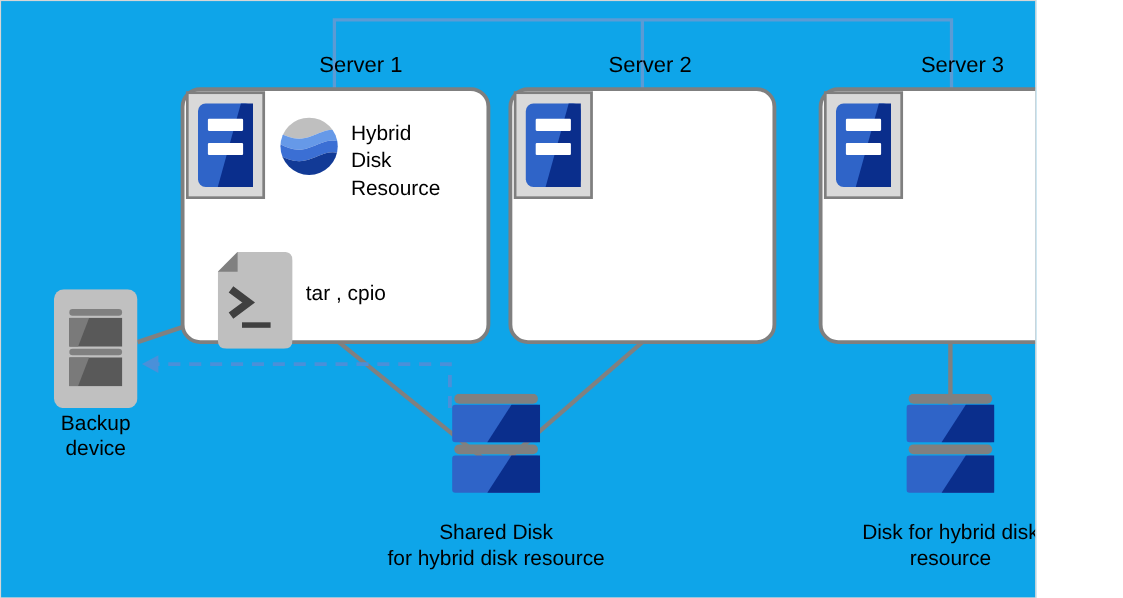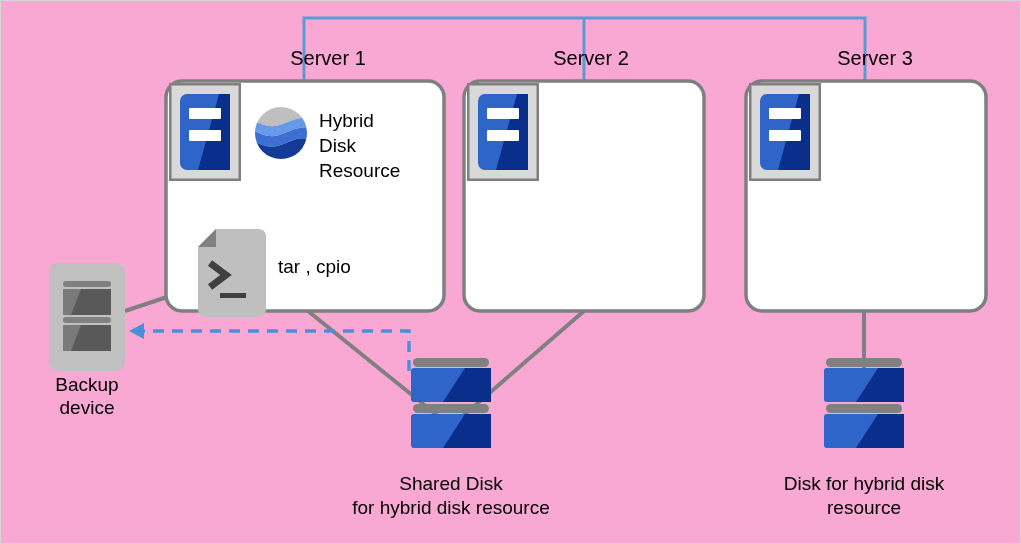--- a/index.html
+++ b/index.html
@@ -5,23 +5,23 @@
   html, body {
     margin: 0;
     padding: 0;
     background: #ffffff;
   }
   body {
     font-family: "Liberation Sans", sans-serif;
   }
   #diagram-root {
     position: relative;
-    width: 1021px;
+    width: 942px;
     height: 544px;
-    background: #f9a8d4;
+    background: #0ea5e9;
     border: 1px solid #d6d6d6;
     box-sizing: border-box;
     overflow: hidden;
   }
   svg#scene {
     position: absolute;
     top: 0;
     left: 0;
     width: 1021px;
     height: 544px;

